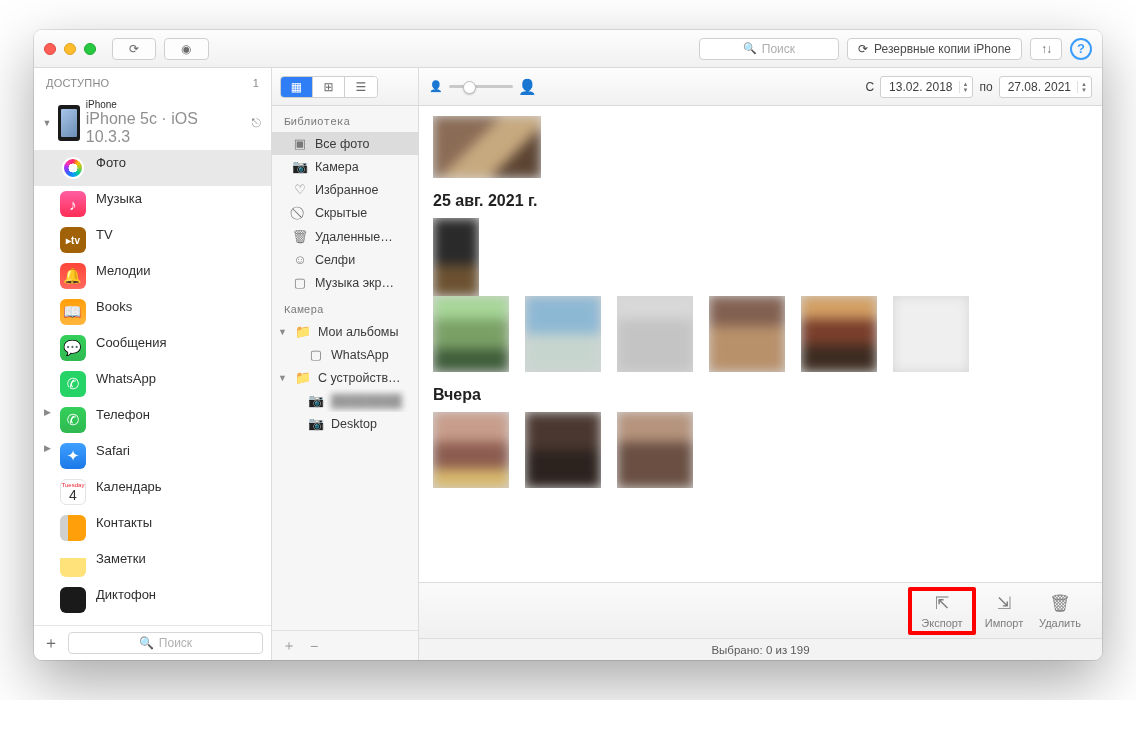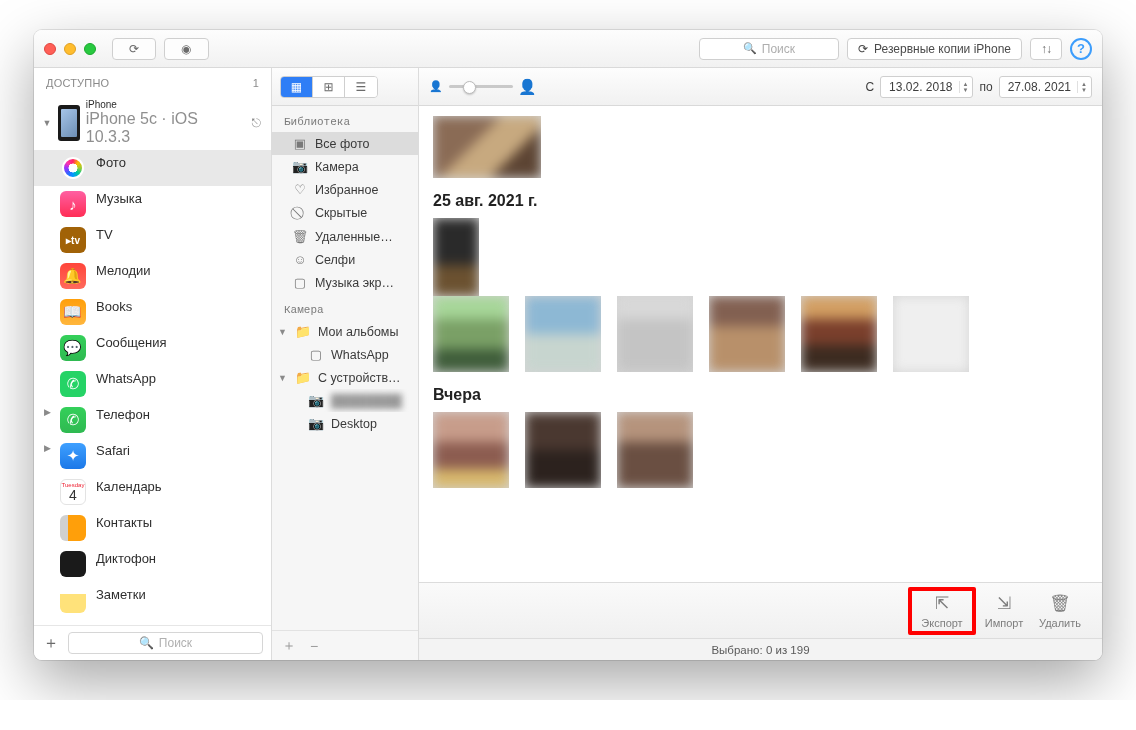--- a/index.html
+++ b/index.html
@@ -210,26 +210,26 @@
                 <span class="t">Tuesday</span>
                 <span class="d">4</span>
               </div>
           <span>Календарь</span>
         </li>
         <li class="nav-item">
           <div class="app-icon ic-contacts"></div>
           <span>Контакты</span>
         </li>
         <li class="nav-item">
+          <div class="app-icon ic-notes"></div>
+          <span>Заметки</span>
+        </li>
+        <li class="nav-item">
           <div class="app-icon ic-voice"></div>
           <span>Диктофон</span>
-        </li>
-        <li class="nav-item">
-          <div class="app-icon ic-notes"></div>
-          <span>Заметки</span>
         </li>
       </ul>
       <div class="sidebar-bottom">
         <span class="add-bottom">＋</span>
         <div class="search-bottom">
           <span>🔍</span>
           <span>Поиск</span>
         </div>
       </div>
     </div>

